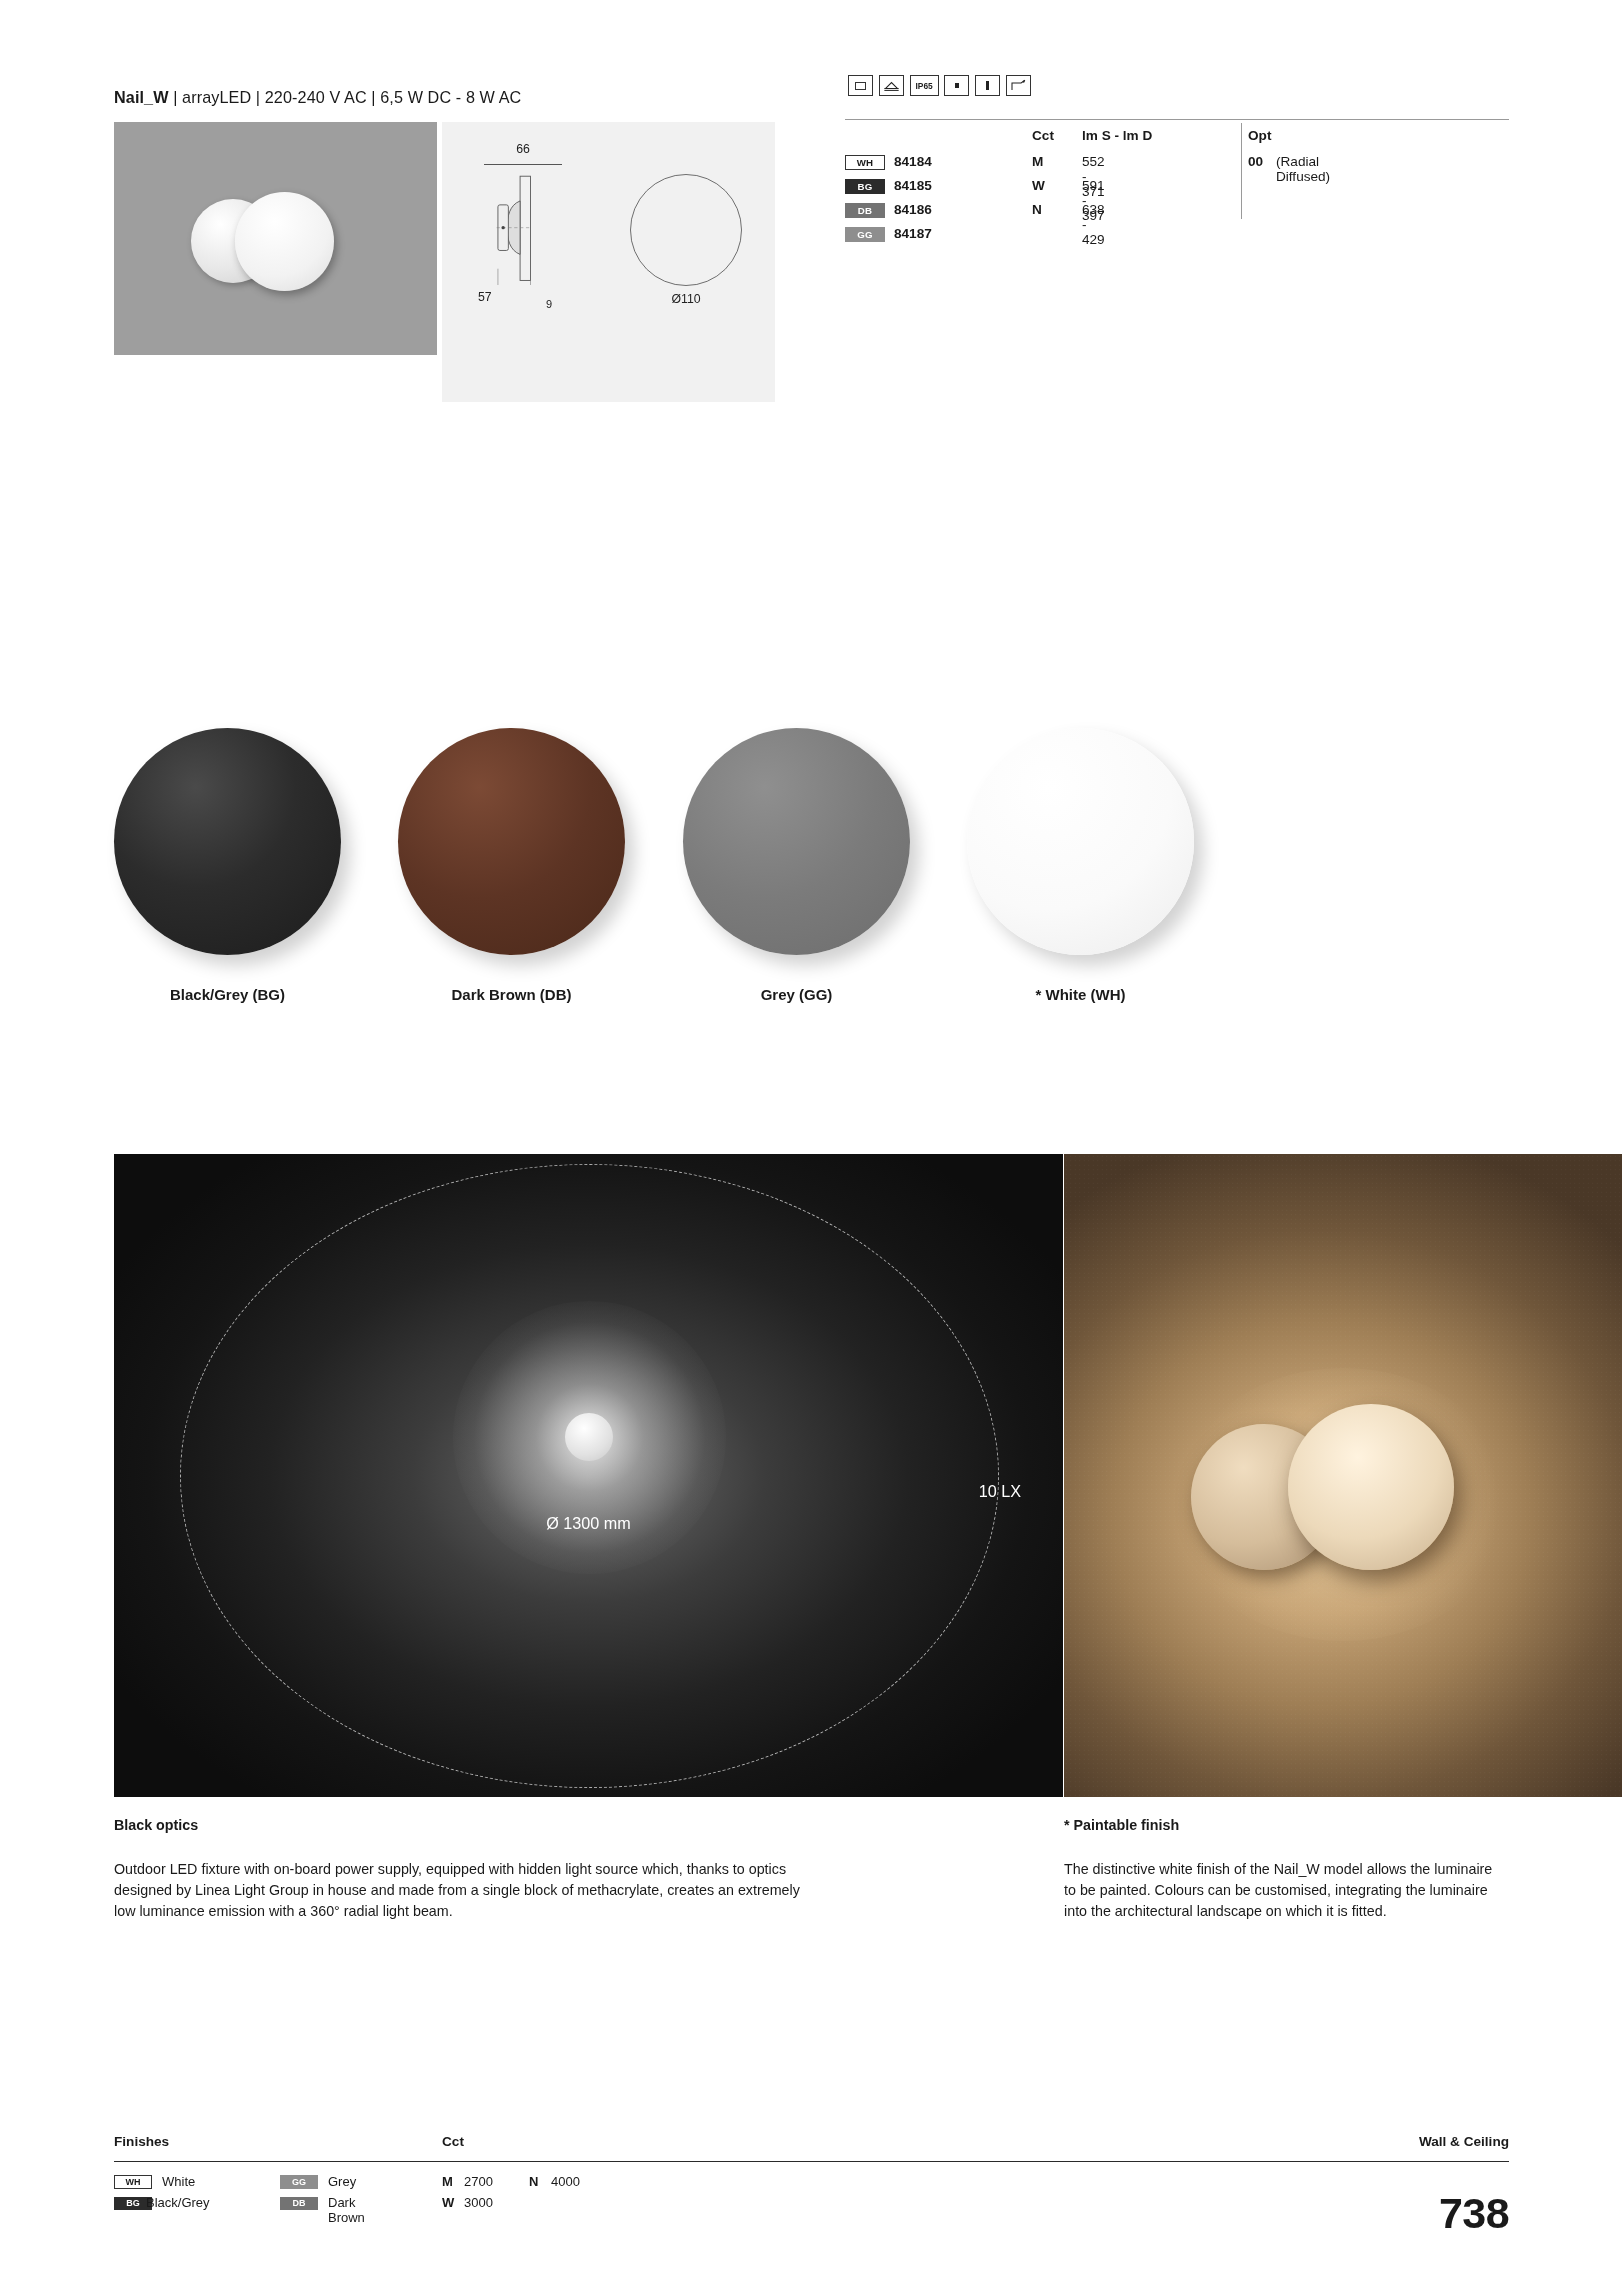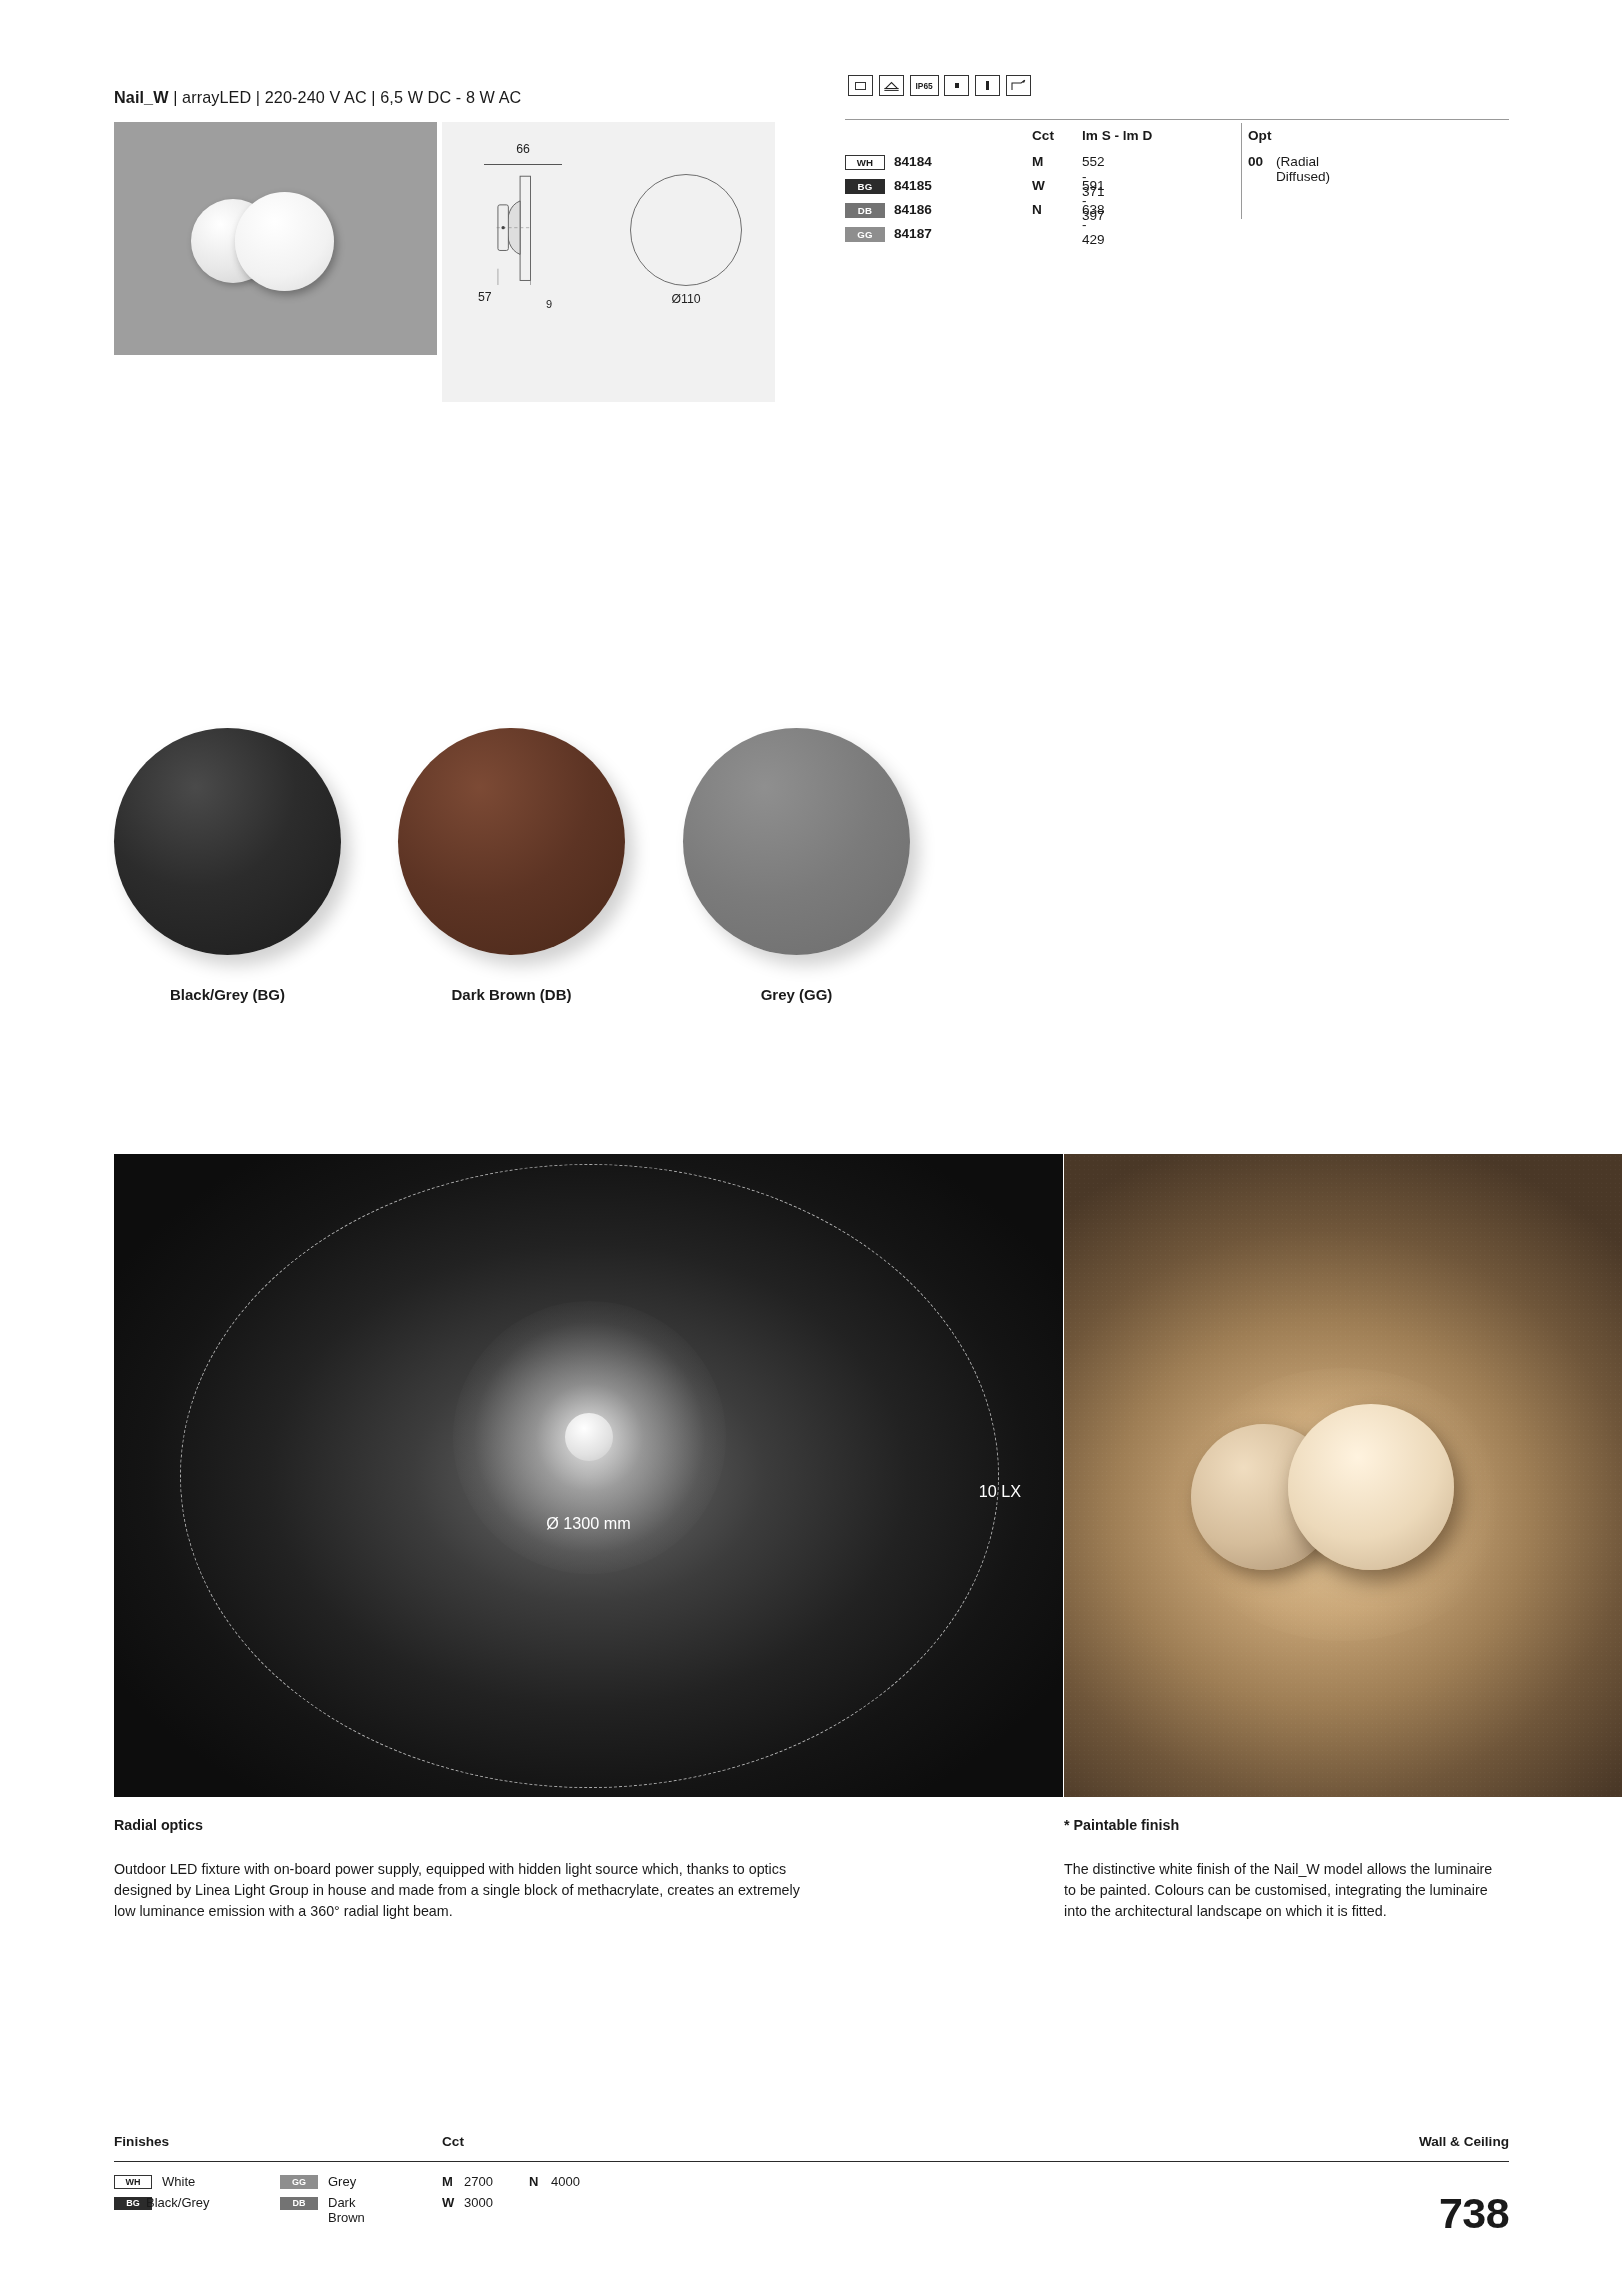--- a/index.html
+++ b/index.html
@@ -444,38 +444,42 @@
       <div class="caption">Black/Grey (BG)</div>
     </div>
     <div class="swatch" style="left:284px;">
       <div class="disc disc-db"></div>
       <div class="caption">Dark Brown (DB)</div>
     </div>
     <div class="swatch" style="left:569px;">
       <div class="disc disc-gg"></div>
       <div class="caption">Grey (GG)</div>
     </div>
+    <div class="swatch" style="left:853px;">
+      <div class="disc disc-wh"></div>
+      <div class="caption">* White (WH)</div>
+    </div>
   </div>
 
   <div class="photometry">
     <div class="ring"></div>
     <div class="hotspot"></div>
     <div class="lamp"></div>
     <div class="diam-label">Ø 1300 mm</div>
     <div class="lx-label">10 LX</div>
   </div>
 
   <div class="appphoto">
     <div class="texture"></div>
     <div class="glow"></div>
     <div class="fix-back"></div>
     <div class="fix-front"></div>
   </div>
 
-  <div class="cap-left">Radial optics</div>
+  <div class="cap-left">Black optics</div>
   <div class="body-left">Outdoor LED fixture with on-board power supply, equipped with hidden light source which, thanks to optics designed by Linea Light Group in house and made from a single block of methacrylate, creates an extremely low luminance emission with a 360° radial light beam.</div>
   <div class="cap-right">* Paintable finish</div>
   <div class="body-right">The distinctive white finish of the Nail_W model allows the luminaire to be painted. Colours can be customised, integrating the luminaire into the architectural landscape on which it is fitted.</div>
 
   <div class="footer-finishes-h">Finishes</div>
   <div class="footer-cct-h">Cct</div>
   <div class="footer-right-h">Wall &amp; Ceiling</div>
   <div class="footer-rule"></div>
 
   <div class="footer-fin-grid">

